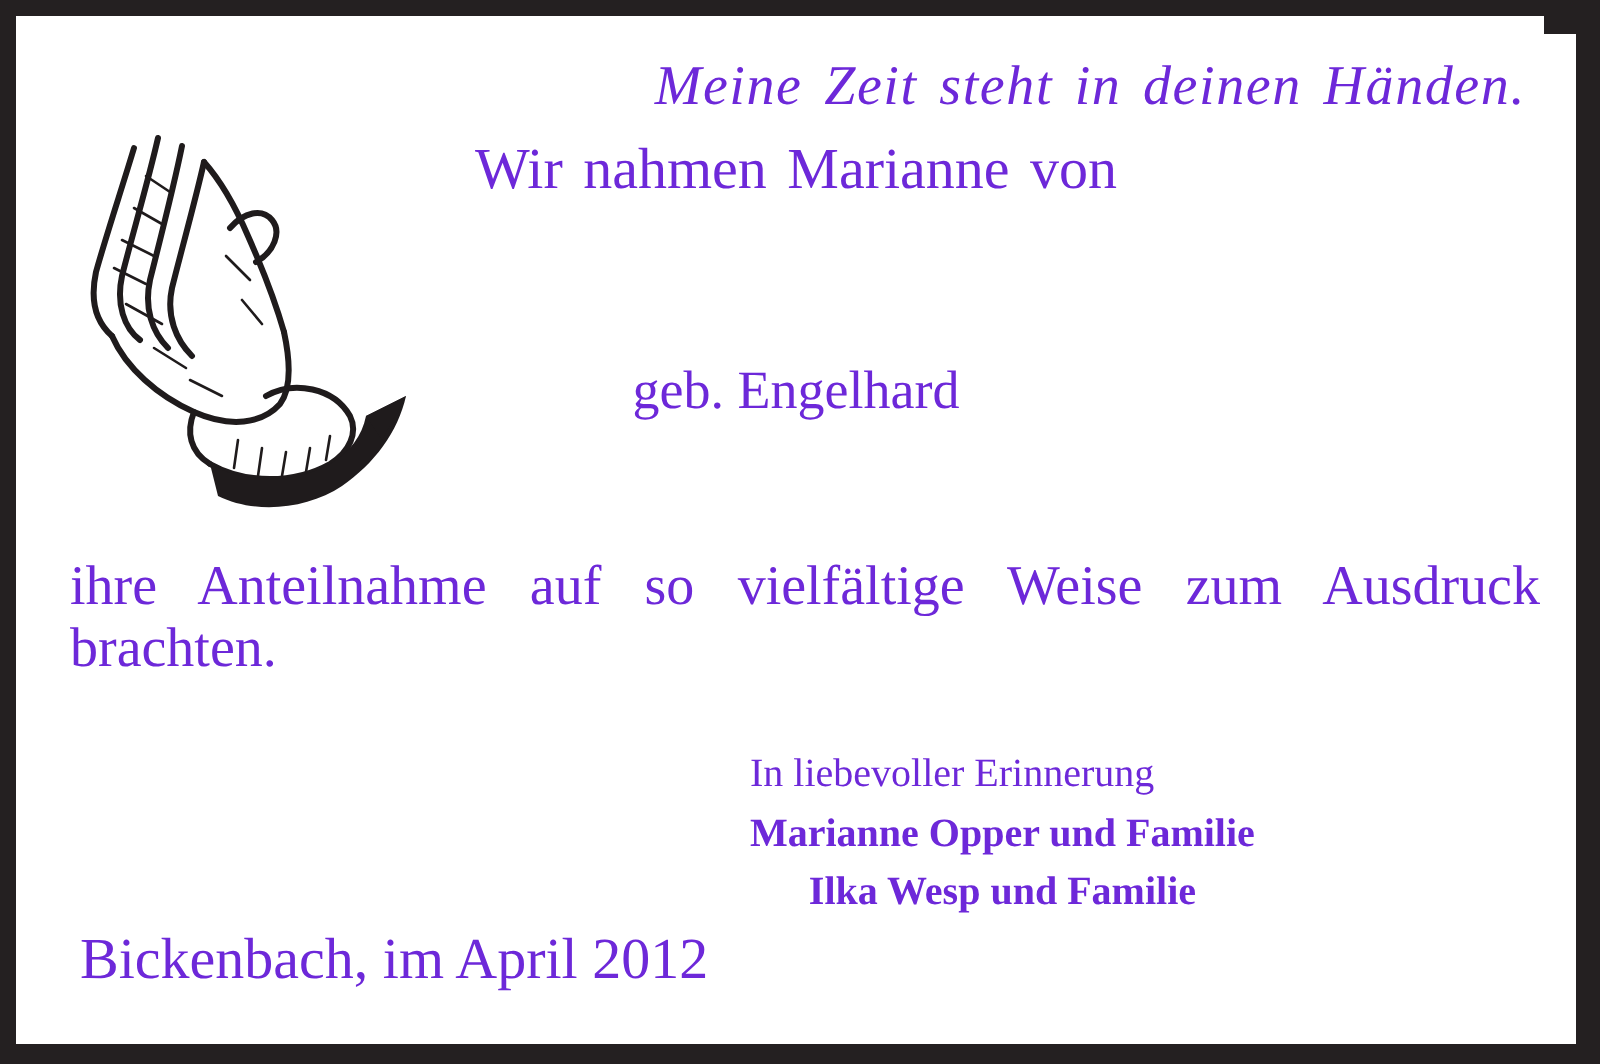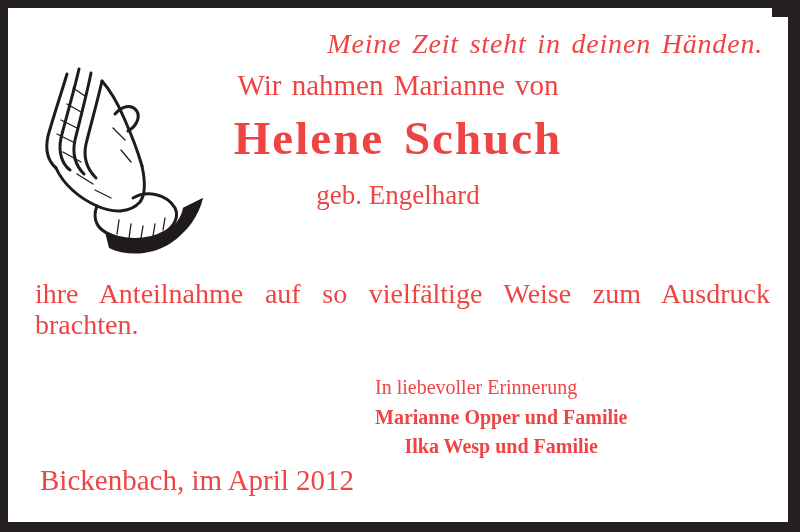--- a/index.html
+++ b/index.html
@@ -8,21 +8,21 @@
     overflow: hidden;
     background: #242021;
     font-family: "Liberation Serif", "DejaVu Serif", serif;
   }
   .page { position: relative; width: 800px; height: 532px; }
   .card {
     position: absolute;
     left: 8px; top: 8px;
     width: 780px; height: 514px;
     background: #ffffff;
-    color: #ef4444;
+    color: #6d28d9;
   }
   .corner-notch {
     position: absolute; top: 0; right: 0;
     width: 16px; height: 9px;
     background: #242021;
   }
   .motto {
     position: absolute; top: 20px; right: 25px;
     font-style: italic;
     font-size: 28px;
@@ -107,21 +107,20 @@
           <path d="M132,160 L130,172"></path>
         </g>
       </g>
 
       <path d="M132,174 C142,168 148,160 150,150 L170,140 C166,158 154,174 138,185 C120,197 94,199 76,190 L72,174 C90,184 114,184 132,174 Z" fill="#1f1b1c" stroke="none"></path>
       <path d="M150,150 L170,140 L158,162 Z" fill="#1f1b1c" stroke="none"></path>
     </svg>
 
     <div class="centered intro">Wir nahmen Marianne von</div>
 
-    <div class="centered name">Helene Schuch</div>
 
     <div class="centered maiden">geb. Engelhard</div>
 
 
     <div class="body-par">
       <div class="jline">ihre Anteilnahme auf so vielfältige Weise zum Ausdruck</div>
       <div>brachten.</div>
     </div>
 
     <div class="signature">

